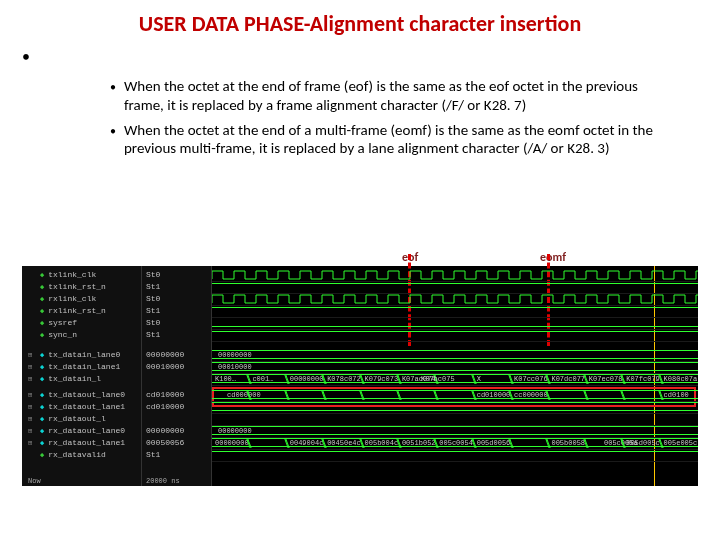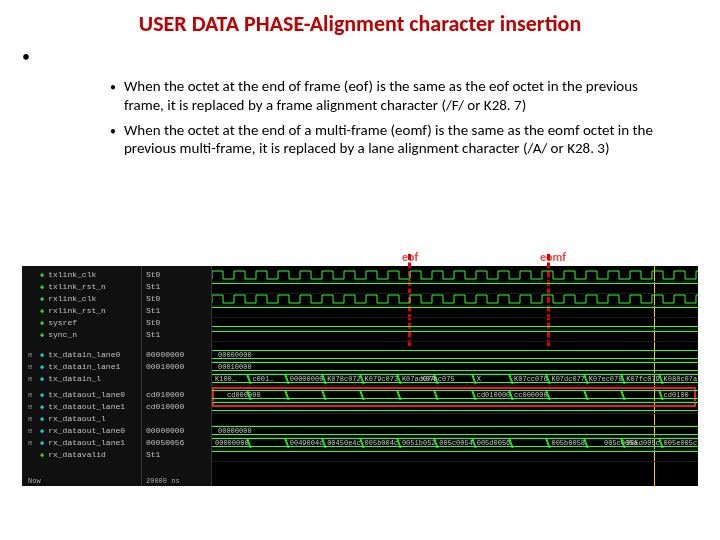--- a/index.html
+++ b/index.html
@@ -129,21 +129,21 @@
     position: absolute;
     top: -12px;
     height: 92px;
     border-left: 3px dashed #e00000;
   }
   .anno {
     position: absolute;
     top: 250px;
     font-size: 12px;
     font-weight: bold;
-    color: #ef4444;
+    color: #7f1d1d;
   }
   .red-box {
     position: absolute;
     border: 2px solid #e82020;
     pointer-events: none;
   }
   .timescale {
     position: absolute;
     left: 190px;
     right: 0;

